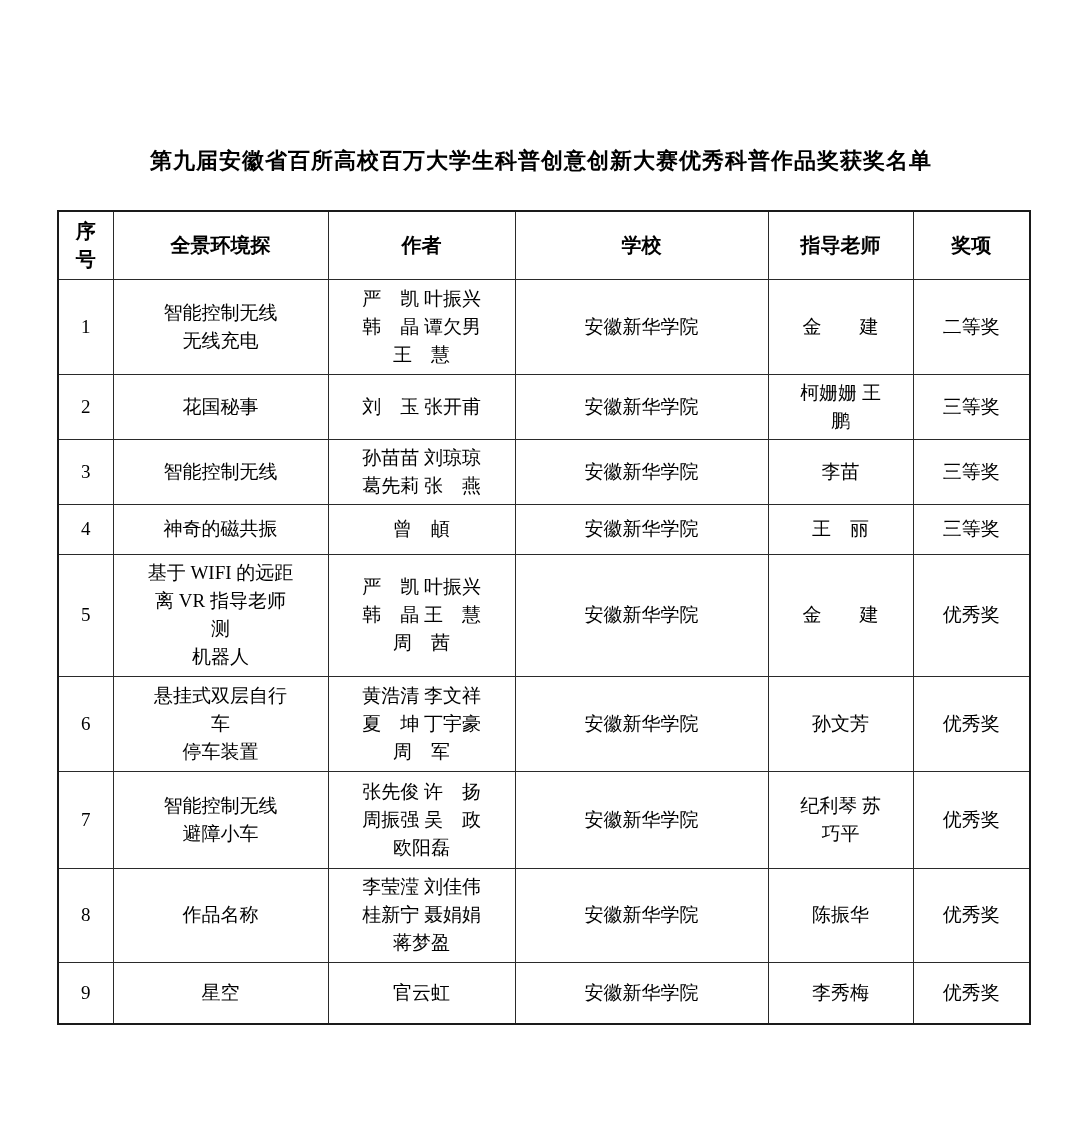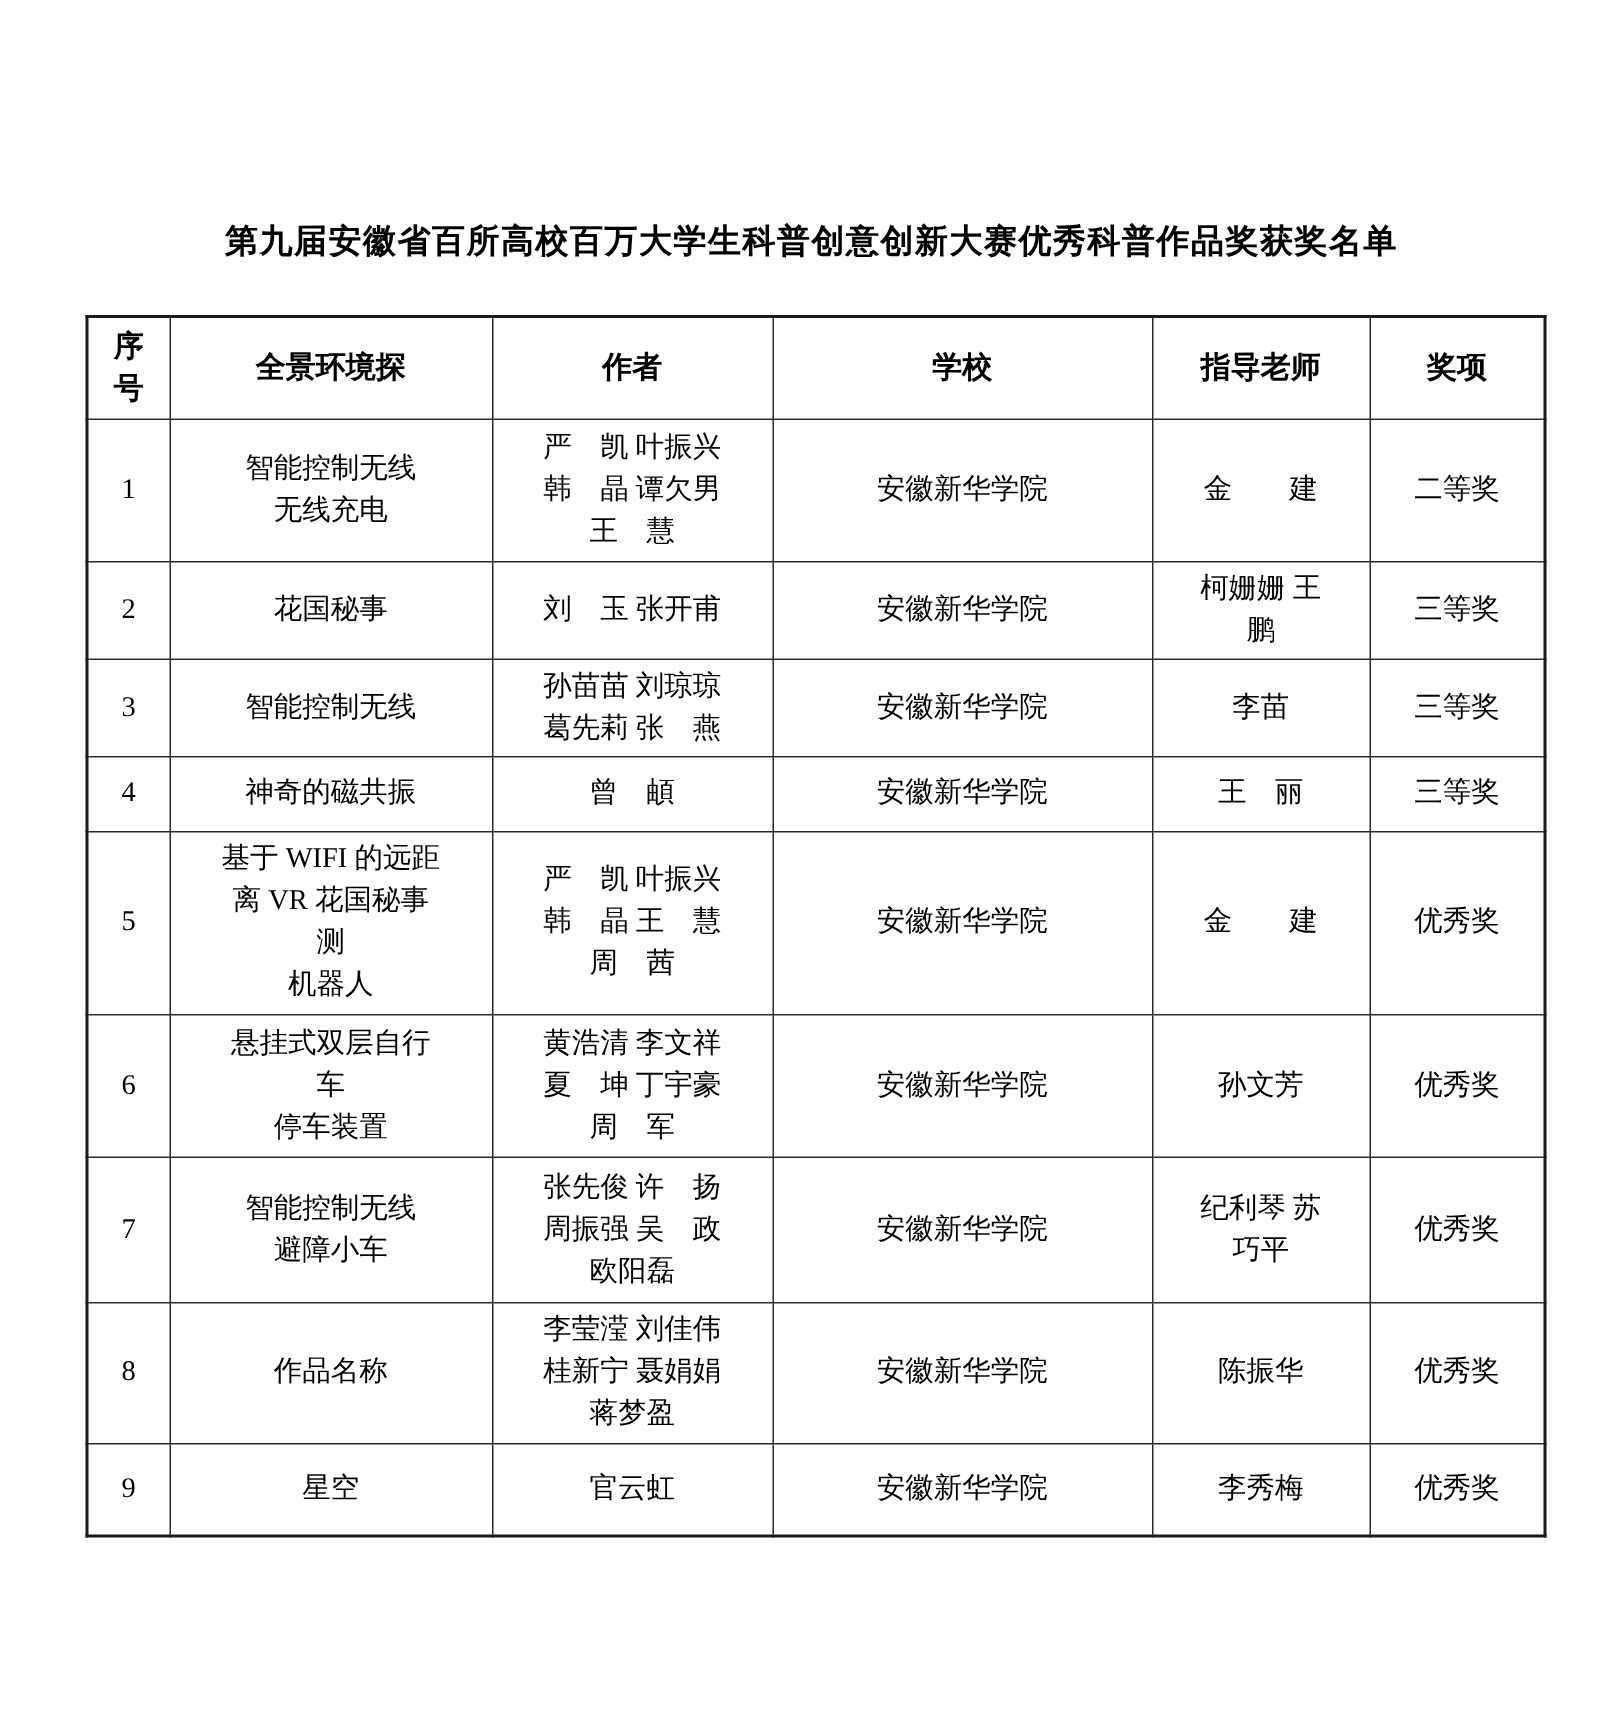--- a/index.html
+++ b/index.html
@@ -134,21 +134,21 @@
         <td>4</td>
         <td>神奇的磁共振</td>
         <td>曾　頔</td>
         <td>安徽新华学院</td>
         <td>王　丽</td>
         <td>三等奖</td>
       </tr>
       <tr class="r-4">
         <td>5</td>
         <td>基于 WIFI 的远距
-离 VR 花国秘事
+离 VR 指导老师
 测
 机器人</td>
         <td>严　凯  叶振兴
 韩　晶  王　慧
 周　茜</td>
         <td>安徽新华学院</td>
         <td>金　　建</td>
         <td>优秀奖</td>
       </tr>
       <tr class="r-5">

